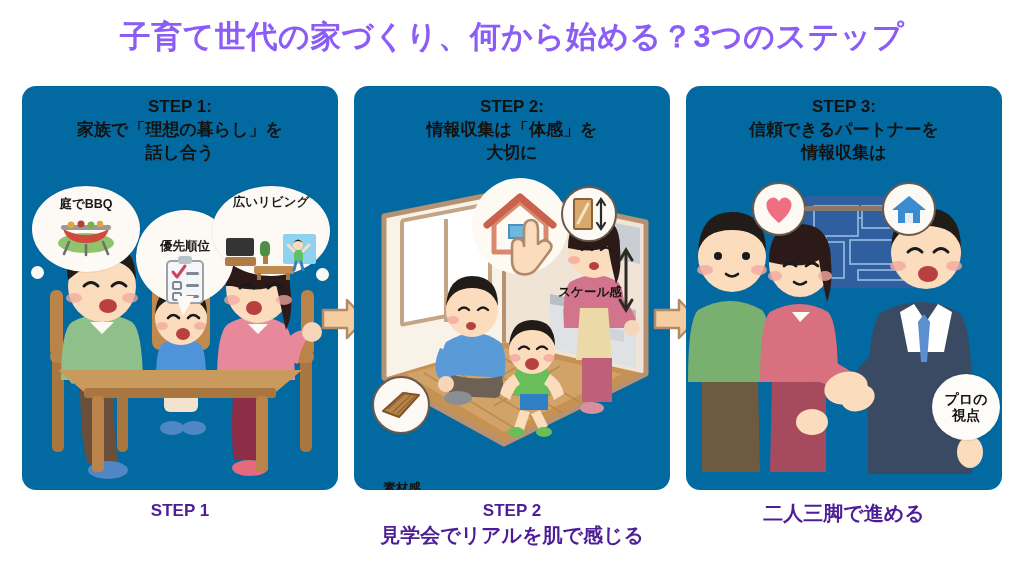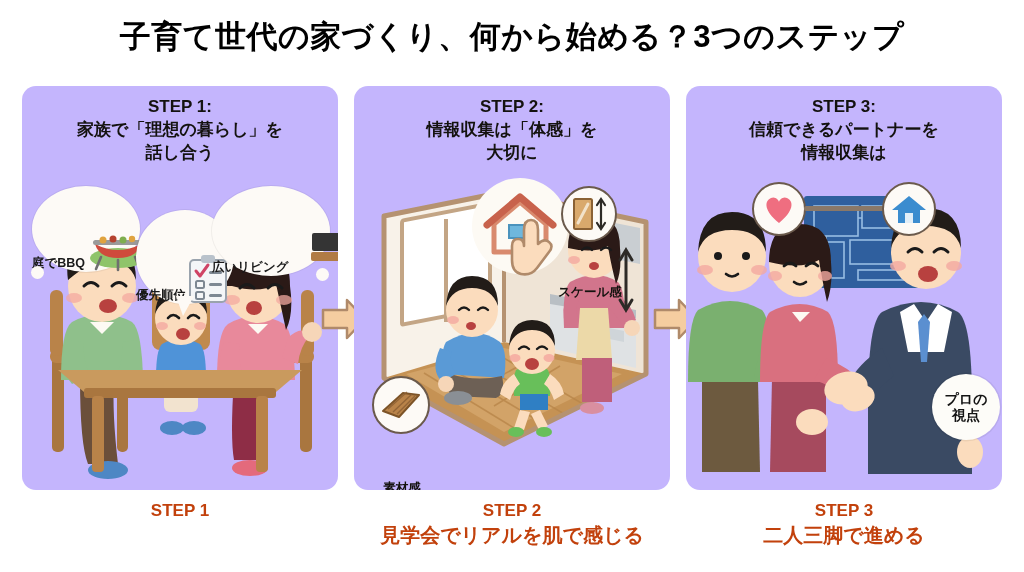--- a/index.html
+++ b/index.html
@@ -8,29 +8,29 @@
     background: #ffffff;
     font-family: "Liberation Sans", "DejaVu Sans", sans-serif;
     overflow: hidden;
   }
   .page { position: relative; width: 1024px; height: 572px; background:#fff; }
 
   
   .title {
     position: absolute; top: 16px; left: 0; width: 1024px;
     text-align: center;
-    font-size: 31px; font-weight: 700; color: #000000;
+    font-size: 31px; font-weight: 700; color: #8b5cf6;
     letter-spacing: 0.5px;
     white-space: nowrap;
   }
 
   
   .panel {
     position: absolute; top: 86px; width: 316px; height: 404px;
-    background: #c4b5fd; border-radius: 14px; overflow: hidden;
+    background: #0369a1; border-radius: 14px; overflow: hidden;
   }
   #panel-1 { left: 22px; }
   #panel-2 { left: 354px; }
   #panel-3 { left: 686px; }
 
   .panel-head {
     position: absolute; top: 10px; left: 0; width: 100%;
     text-align: center; color: #14120f;
     font-size: 17px; font-weight: 700; line-height: 1.34;
   }
@@ -41,34 +41,34 @@
 
   
   .arrow { position: absolute; top: 296px; width: 48px; height: 46px; }
   #arrow-1 { left: 320px; }
   #arrow-2 { left: 652px; }
   .arrow svg { width: 100%; height: 100%; display: block; }
 
   
   .caption {
     position: absolute; top: 500px; width: 316px; text-align: center;
-    color: #c2410c; font-weight: 700; line-height: 1.32;
+    color: #4c1d95; font-weight: 700; line-height: 1.32;
   }
   #caption-1 { left: 22px; }
   #caption-2 { left: 354px; }
   #caption-3 { left: 686px; }
   .caption .cap-step { display:block; font-size: 17px; }
   .caption .cap-text { display:block; font-size: 20px; }
 
   
   .bubble {
     position: absolute; background: #fdfaf6;
     border-radius: 50%;
-    display: flex; 
-    align-items: flex-end; justify-content: flex-start;
+    display: flex; flex-direction: column;
+    align-items: center; justify-content: flex-start;
     box-shadow: 0 0 0 1px rgba(0,0,0,0.05);
   }
   .bubble .b-label {
     font-size: 12.5px; font-weight: 700; color: #1a1a1a; white-space: nowrap;
   }
   .dot { position: absolute; background: #fdfaf6; border-radius: 50%; }
 
   .b-icon { display:block; }
 
   
@@ -477,17 +477,16 @@
   </div>
 
   <div class="caption" id="caption-1">
     <span class="cap-step">STEP 1</span>
   </div>
   <div class="caption" id="caption-2">
     <span class="cap-step">STEP 2</span>
     <span class="cap-text">見学会でリアルを肌で感じる</span>
   </div>
   <div class="caption" id="caption-3">
-    <span class="cap-step">STEP 3</span>
     <span class="cap-text">二人三脚で進める</span>
   </div>
 
 </div>
 
 </body></html>

